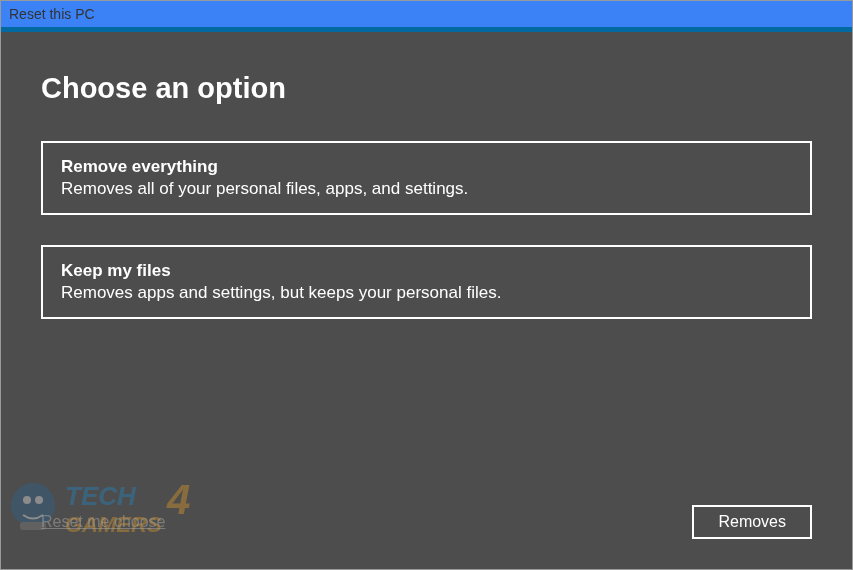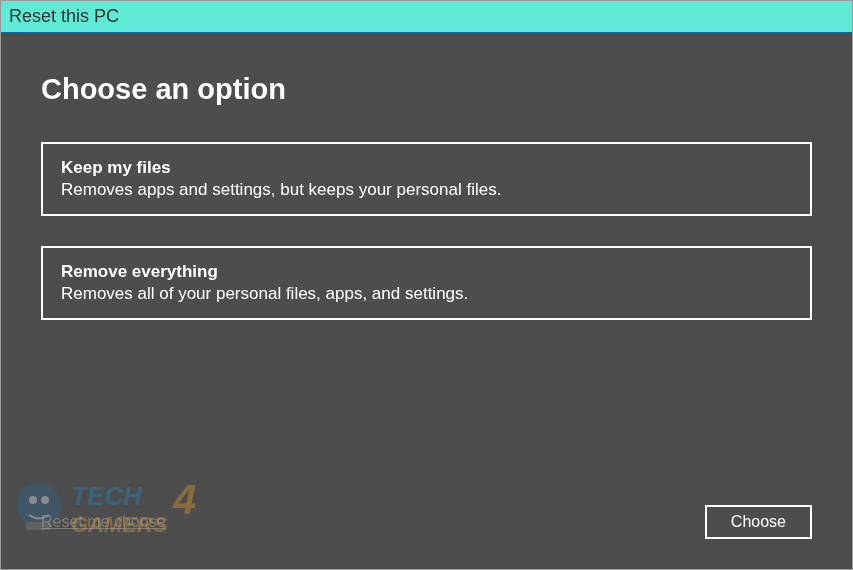--- a/index.html
+++ b/index.html
@@ -15,25 +15,25 @@
       overflow: hidden;
     }
     .window {
       width: 853px;
       height: 570px;
       border: 1px solid #999;
       display: flex;
       flex-direction: column;
     }
     .titlebar {
-      background: #5eead4;
+      background: #3b82f6;
       padding: 5px 8px;
-      font-size: 18px;
+      font-size: 14px;
       color: #333;
-      border-bottom: 1px solid #0369a1;
+      border-bottom: 5px solid #0369a1;
     }
     .content-area {
       flex: 1;
       background: #4d4d4d;
       padding: 40px 40px 30px 40px;
       display: flex;
       flex-direction: column;
       position: relative;
     }
     .heading {
@@ -81,63 +81,63 @@
       background: transparent;
       padding: 6px 24px;
       font-size: 16px;
       font-family: inherit;
       cursor: pointer;
       font-weight: 300;
     }
     .watermark {
       position: absolute;
       bottom: 15px;
-      left: 10px;
+      left: 4px;
       opacity: 0.35;
       pointer-events: none;
       text-align: center;
     }
     .watermark svg {
       width: 230px;
       height: 80px;
     }
   </style>
 </head>
 <body>
 
 <div class="window">
   <div class="titlebar">
     <span>Reset this PC</span>
   </div>
   <div class="content-area">
     <h1 class="heading">Choose an option</h1>
 
     <div class="option-box">
-      <div class="option-title">Keep my files</div>
-      <div class="option-desc">Removes apps and settings, but keeps your personal files.</div>
+      <div class="option-title">Remove everything</div>
+      <div class="option-desc">Removes all of your personal files, apps, and settings.</div>
     </div>
 
     <div class="option-box">
-      <div class="option-title">Remove everything</div>
-      <div class="option-desc">Removes all of your personal files, apps, and settings.</div>
+      <div class="option-title">Keep my files</div>
+      <div class="option-desc">Removes apps and settings, but keeps your personal files.</div>
     </div>
 
     <div class="watermark">
       <svg viewBox="0 0 230 80">
         <g fill="none">
           <circle cx="28" cy="35" r="22" fill="#1a6fb5" opacity="0.7"></circle>
           <circle cx="22" cy="30" r="4" fill="#fff"></circle>
           <circle cx="34" cy="30" r="4" fill="#fff"></circle>
           <path d="M 18 45 Q 28 52 38 45" stroke="#fff" stroke-width="2" fill="none"></path>
           <rect x="15" y="52" width="26" height="8" rx="3" fill="#888"></rect>
           <text x="60" y="35" font-family="Arial Black, sans-serif" font-size="26" font-weight="900" fill="#1a8fd5" font-style="italic">TECH</text>
           <text x="162" y="44" font-family="Arial Black, sans-serif" font-size="42" font-weight="900" fill="#f5a623" font-style="italic">4</text>
           <text x="60" y="62" font-family="Arial Black, sans-serif" font-size="22" font-weight="900" fill="#f5a623" font-style="italic">GAMERS</text>
         </g>
       </svg>
     </div>
 
     <div class="footer-row">
       <a class="help-link">Reset me choose</a>
-      <button class="cancel-btn">Choose</button>
+      <button class="cancel-btn">Removes</button>
     </div>
   </div>
 </div>
 
 </body></html>

